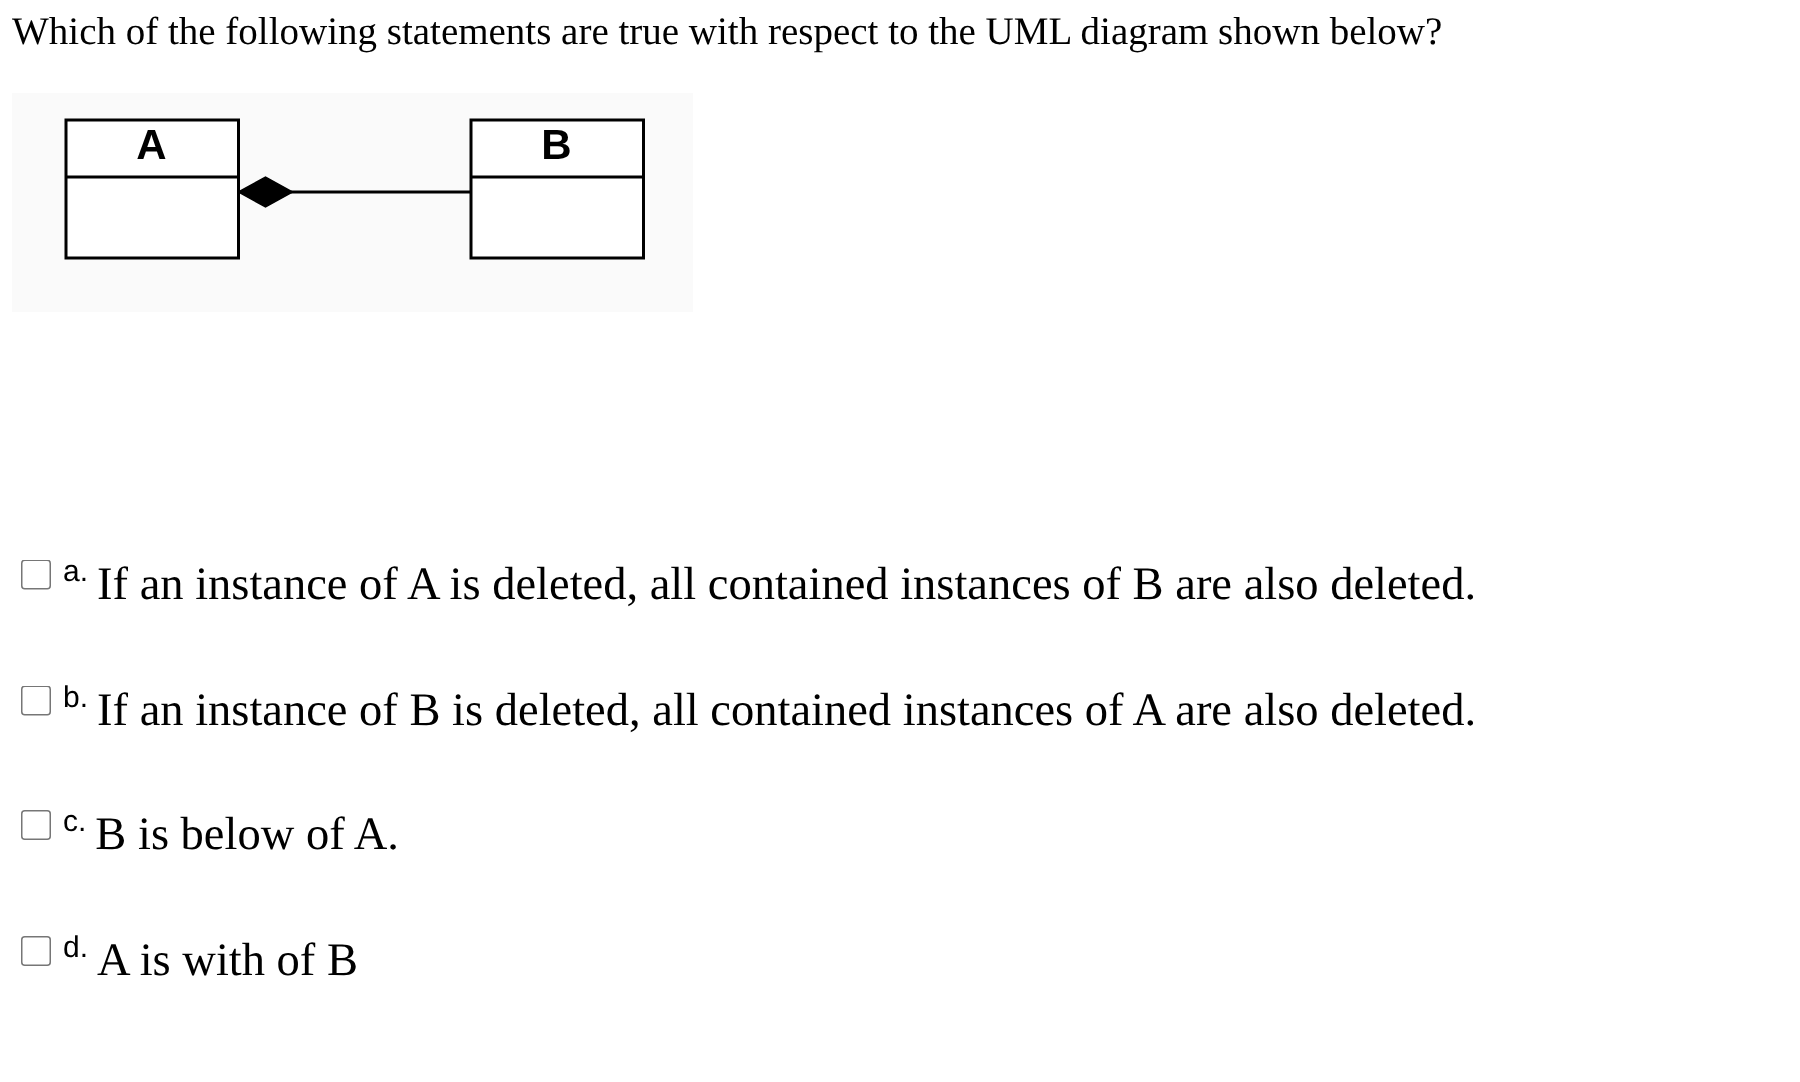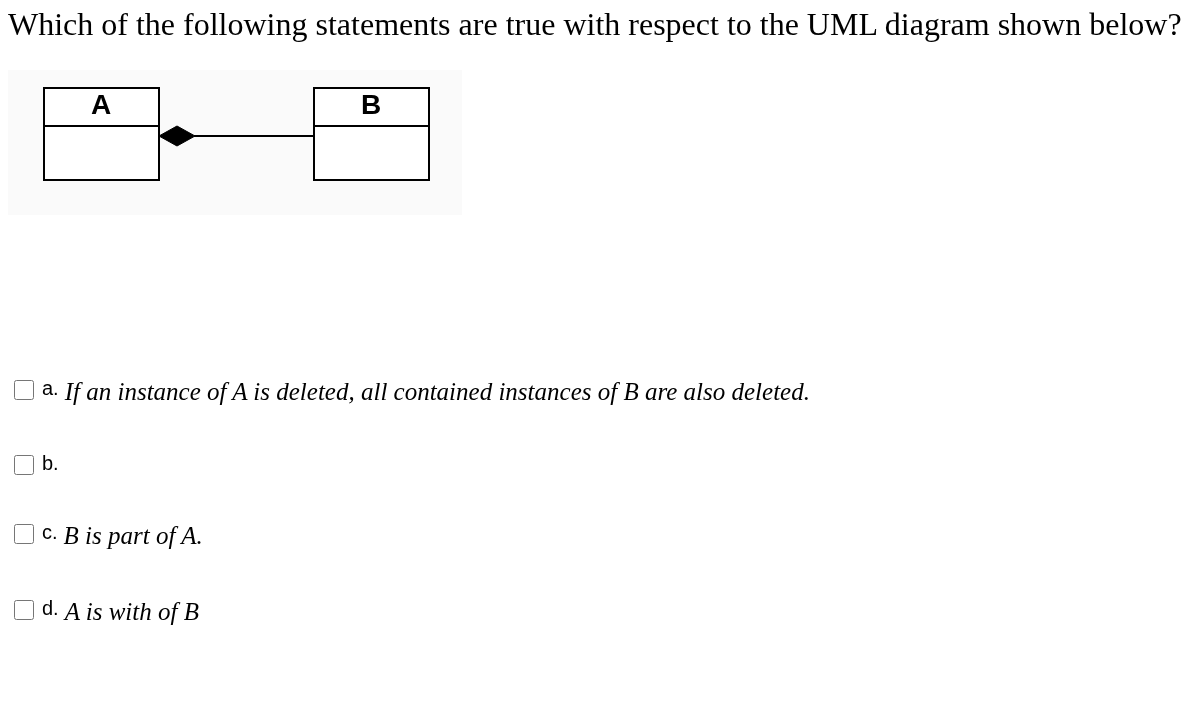--- a/index.html
+++ b/index.html
@@ -9,21 +9,21 @@
     height: 721px;
     background: #ffffff;
     font-family: Georgia, "Times New Roman", serif;
     color: #000;
     font-size: 24px;
   }
   .page {
     padding: 4px 8px 0 8px;
   }
   .question-text {
-    font-size: 32px;
+    font-size: 26px;
     line-height: 1.3;
     margin: 0 0 24px 0;
   }
   .diagram-wrap {
     background: #fafafa;
     display: inline-block;
     padding: 6px 18px 18px 6px;
   }
   .options {
     margin-top: 160px;
@@ -42,22 +42,21 @@
     flex: 0 0 auto;
   }
   .opt-letter {
     font-family: Arial, Helvetica, sans-serif;
     font-size: 20px;
     margin-right: 6px;
     position: relative;
     top: 0px;
   }
   .opt-text {
-    font-size: 25px;
-    font-style: italic;
+    font-size: 31px;
   }
 </style>
 </head>
 <body>
 
 <div class="page">
 
   <div class="question-text">Which of the following statements are true with respect to the UML diagram shown below?</div>
 
   <div class="diagram-wrap">
@@ -85,26 +84,27 @@
 
     <div class="option">
       <input type="checkbox" style="">
       <span class="opt-letter">a.</span>
       <span class="opt-text">If an instance of A is deleted, all contained instances of B are also deleted.</span>
     </div>
 
     <div class="option">
       <input type="checkbox" style="">
       <span class="opt-letter">b.</span>
+      <span class="opt-text">If an instance of B is deleted, all contained instances of A are also deleted.</span>
     </div>
 
     <div class="option">
       <input type="checkbox" style="">
       <span class="opt-letter">c.</span>
-      <span class="opt-text">B is part of A.</span>
+      <span class="opt-text">B is below of A.</span>
     </div>
 
     <div class="option" style="margin-bottom:0;">
       <input type="checkbox" style="">
       <span class="opt-letter">d.</span>
       <span class="opt-text">A is with of B</span>
     </div>
 
   </div>
 

